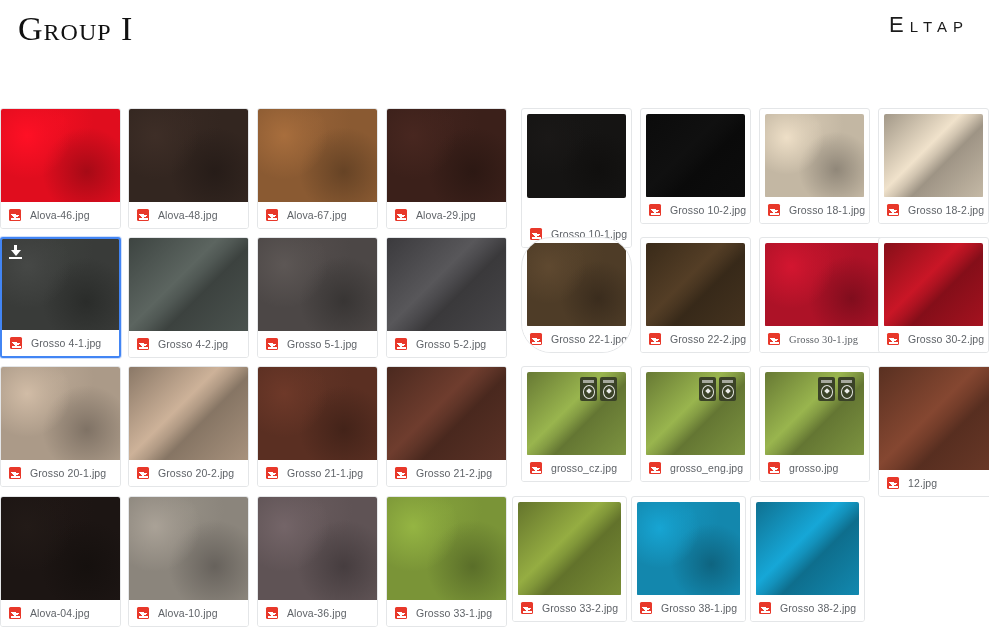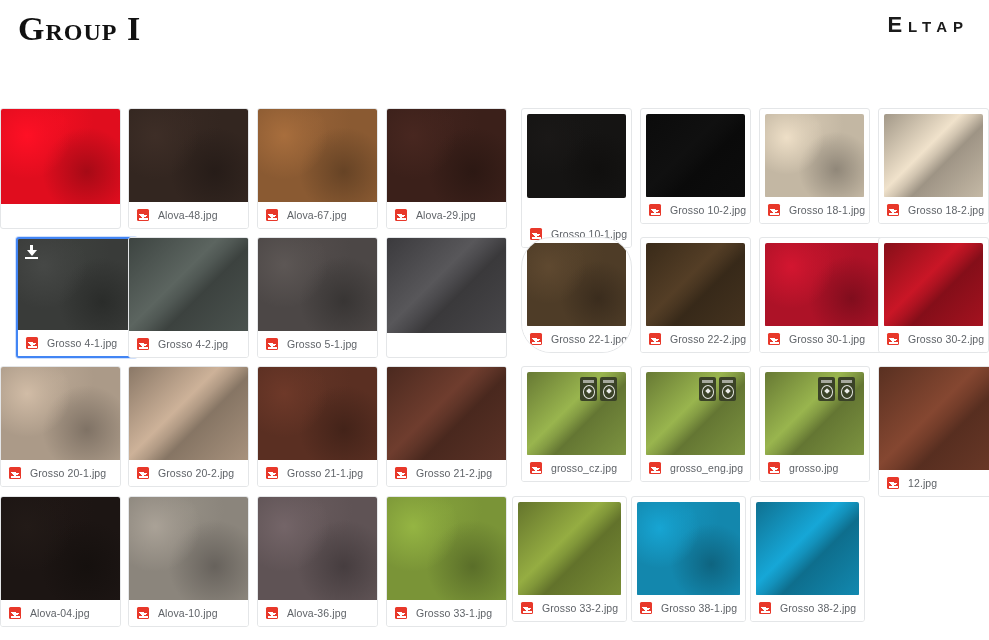--- a/index.html
+++ b/index.html
@@ -7,21 +7,20 @@
     width:989px;height:640px;
     background:#ffffff;
     font-family:"Liberation Sans", sans-serif;
     overflow:hidden;
     position:relative;
   }
   
   .header{
     position:absolute;left:0;top:0;width:989px;height:108px;
     background:#ffffff;
-    font-weight:bold;
   }
   .group-title{
     position:absolute;left:18px;top:10px;
     font-family:"Liberation Serif", serif;
     font-size:34px;
     letter-spacing:1px;
     color:#111111;
     font-variant:small-caps;
     white-space:nowrap;
   }
@@ -133,20 +132,24 @@
 
 <div class="header">
   <div class="group-title">Group I</div>
   <div class="brand">Eltap</div>
 </div>
 
 <div class="grid" id="grid">
     <div class="row" style="position: absolute; left: 0px; top: 0px; height: 130px;">
       <div class="card" style="left: 0px; top: 0px; width: 121px; height: 121px;">
         <div class="thumb" style="height: 95px; background: radial-gradient(circle at 22% 28%, rgb(255, 16, 37) 0%, transparent 38%), radial-gradient(circle at 72% 66%, rgb(166, 10, 22) 0%, transparent 42%), radial-gradient(circle at 52% 12%, rgb(237, 14, 32) 0%, transparent 30%), linear-gradient(rgb(224, 13, 30), rgb(224, 13, 30));"></div>
+        <div class="label">
+          <div class="file-icon"></div>
+          <div class="fname">Alova-46.jpg</div>
+        </div>
       </div>
       <div class="card" style="left: 128px; top: 0px; width: 121px; height: 121px;">
         <div class="thumb" style="height: 95px; background: radial-gradient(circle at 22% 28%, rgb(62, 46, 39) 0%, transparent 38%), radial-gradient(circle at 72% 66%, rgb(38, 28, 24) 0%, transparent 42%), radial-gradient(circle at 52% 12%, rgb(54, 40, 34) 0%, transparent 30%), linear-gradient(rgb(51, 38, 32), rgb(51, 38, 32));"></div>
         <div class="label">
           <div class="file-icon"></div>
           <div class="fname">Alova-48.jpg</div>
         </div>
       </div>
       <div class="card" style="left: 257px; top: 0px; width: 121px; height: 121px;">
         <div class="thumb" style="height: 95px; background: radial-gradient(circle at 22% 28%, rgb(168, 110, 61) 0%, transparent 38%), radial-gradient(circle at 72% 66%, rgb(102, 67, 37) 0%, transparent 42%), radial-gradient(circle at 52% 12%, rgb(146, 95, 53) 0%, transparent 30%), linear-gradient(rgb(138, 90, 50), rgb(138, 90, 50));"></div>
@@ -185,21 +188,21 @@
       </div>
       <div class="card" style="left: 878px; top: 0px; width: 111px; height: 116px;">
         <div class="thumb inset" style="height: 84px; background: linear-gradient(135deg, rgb(162, 152, 136) 0%, rgb(240, 226, 203) 42%, rgb(209, 196, 176) 50%, rgb(158, 148, 133) 60%, rgb(197, 185, 166) 100%), radial-gradient(circle at 22% 28%, rgb(240, 226, 203) 0%, transparent 38%), radial-gradient(circle at 72% 66%, rgb(146, 137, 123) 0%, transparent 42%), radial-gradient(circle at 52% 12%, rgb(209, 196, 176) 0%, transparent 30%), linear-gradient(rgb(197, 185, 166), rgb(197, 185, 166));"></div>
         <div class="label">
           <div class="file-icon"></div>
           <div class="fname">Grosso 18-2.jpg</div>
         </div>
       </div>
     </div>
     <div class="row" style="position: absolute; left: 0px; top: 129px; height: 130px;">
-      <div class="card selected" style="left: 0px; top: 0px; width: 121px; height: 121px; margin-left: 16px;">
+      <div class="card selected" style="left: 0px; top: 0px; width: 121px; height: 121px;">
         <div class="thumb" style="height: 95px; background: radial-gradient(circle at 22% 28%, rgb(70, 72, 70) 0%, transparent 38%), radial-gradient(circle at 72% 66%, rgb(42, 44, 42) 0%, transparent 42%), radial-gradient(circle at 52% 12%, rgb(60, 63, 60) 0%, transparent 30%), linear-gradient(rgb(57, 59, 57), rgb(57, 59, 57));">
           <div class="dl-icon">
             <div class="stem"></div>
             <div class="head"></div>
             <div class="bar"></div>
           </div>
         </div>
         <div class="label">
           <div class="file-icon"></div>
           <div class="fname">Grosso 4-1.jpg</div>
@@ -214,36 +217,40 @@
       </div>
       <div class="card" style="left: 257px; top: 0px; width: 121px; height: 121px;">
         <div class="thumb" style="height: 95px; background: radial-gradient(circle at 22% 28%, rgb(93, 87, 85) 0%, transparent 38%), radial-gradient(circle at 72% 66%, rgb(56, 53, 52) 0%, transparent 42%), radial-gradient(circle at 52% 12%, rgb(81, 75, 74) 0%, transparent 30%), linear-gradient(rgb(76, 71, 70), rgb(76, 71, 70));"></div>
         <div class="label">
           <div class="file-icon"></div>
           <div class="fname">Grosso 5-1.jpg</div>
         </div>
       </div>
       <div class="card" style="left: 386px; top: 0px; width: 121px; height: 121px;">
         <div class="thumb" style="height: 95px; background: linear-gradient(135deg, rgb(59, 58, 61) 0%, rgb(88, 87, 90) 42%, rgb(76, 75, 78) 50%, rgb(58, 57, 59) 60%, rgb(72, 71, 74) 100%), radial-gradient(circle at 22% 28%, rgb(88, 87, 90) 0%, transparent 38%), radial-gradient(circle at 72% 66%, rgb(53, 53, 55) 0%, transparent 42%), radial-gradient(circle at 52% 12%, rgb(76, 75, 78) 0%, transparent 30%), linear-gradient(rgb(72, 71, 74), rgb(72, 71, 74));"></div>
+        <div class="label">
+          <div class="file-icon"></div>
+          <div class="fname">Grosso 5-2.jpg</div>
+        </div>
       </div>
       <div class="card" style="left: 521px; top: 0px; width: 111px; height: 116px; border-radius: 30px;">
         <div class="thumb inset" style="height: 84px; background: radial-gradient(circle at 22% 28%, rgb(95, 73, 48) 0%, transparent 38%), radial-gradient(circle at 72% 66%, rgb(58, 44, 29) 0%, transparent 42%), radial-gradient(circle at 52% 12%, rgb(83, 64, 41) 0%, transparent 30%), linear-gradient(rgb(78, 60, 39), rgb(78, 60, 39));"></div>
         <div class="label">
           <div class="file-icon"></div>
           <div class="fname">Grosso 22-1.jpg</div>
         </div>
       </div>
       <div class="card" style="left: 640px; top: 0px; width: 111px; height: 116px;">
         <div class="thumb inset" style="height: 84px; background: linear-gradient(135deg, rgb(57, 42, 25) 0%, rgb(84, 62, 38) 42%, rgb(73, 54, 33) 50%, rgb(55, 41, 25) 60%, rgb(69, 51, 31) 100%), radial-gradient(circle at 22% 28%, rgb(84, 62, 38) 0%, transparent 38%), radial-gradient(circle at 72% 66%, rgb(51, 38, 23) 0%, transparent 42%), radial-gradient(circle at 52% 12%, rgb(73, 54, 33) 0%, transparent 30%), linear-gradient(rgb(69, 51, 31), rgb(69, 51, 31));"></div>
         <div class="label">
           <div class="file-icon"></div>
           <div class="fname">Grosso 22-2.jpg</div>
         </div>
       </div>
-      <div class="card" style="left: 759px; top: 0px; width: 132px; height: 116px;">
+      <div class="card" style="left: 759px; top: 0px; width: 132px; height: 116px; font-family: Liberation Serif, serif;">
         <div class="thumb inset" style="height: 84px; background: radial-gradient(circle at 22% 28%, rgb(211, 22, 48) 0%, transparent 38%), radial-gradient(circle at 72% 66%, rgb(128, 13, 29) 0%, transparent 42%), radial-gradient(circle at 52% 12%, rgb(183, 19, 41) 0%, transparent 30%), linear-gradient(rgb(173, 18, 39), rgb(173, 18, 39));"></div>
         <div class="label">
           <div class="file-icon"></div>
           <div class="fname">Grosso 30-1.jpg</div>
         </div>
       </div>
       <div class="card" style="left: 878px; top: 0px; width: 111px; height: 116px;">
         <div class="thumb inset" style="height: 84px; background: linear-gradient(135deg, rgb(135, 15, 25) 0%, rgb(201, 22, 38) 42%, rgb(175, 19, 33) 50%, rgb(132, 14, 25) 60%, rgb(165, 18, 31) 100%), radial-gradient(circle at 22% 28%, rgb(201, 22, 38) 0%, transparent 38%), radial-gradient(circle at 72% 66%, rgb(122, 13, 23) 0%, transparent 42%), radial-gradient(circle at 52% 12%, rgb(175, 19, 33) 0%, transparent 30%), linear-gradient(rgb(165, 18, 31), rgb(165, 18, 31));"></div>
         <div class="label">
           <div class="file-icon"></div>

